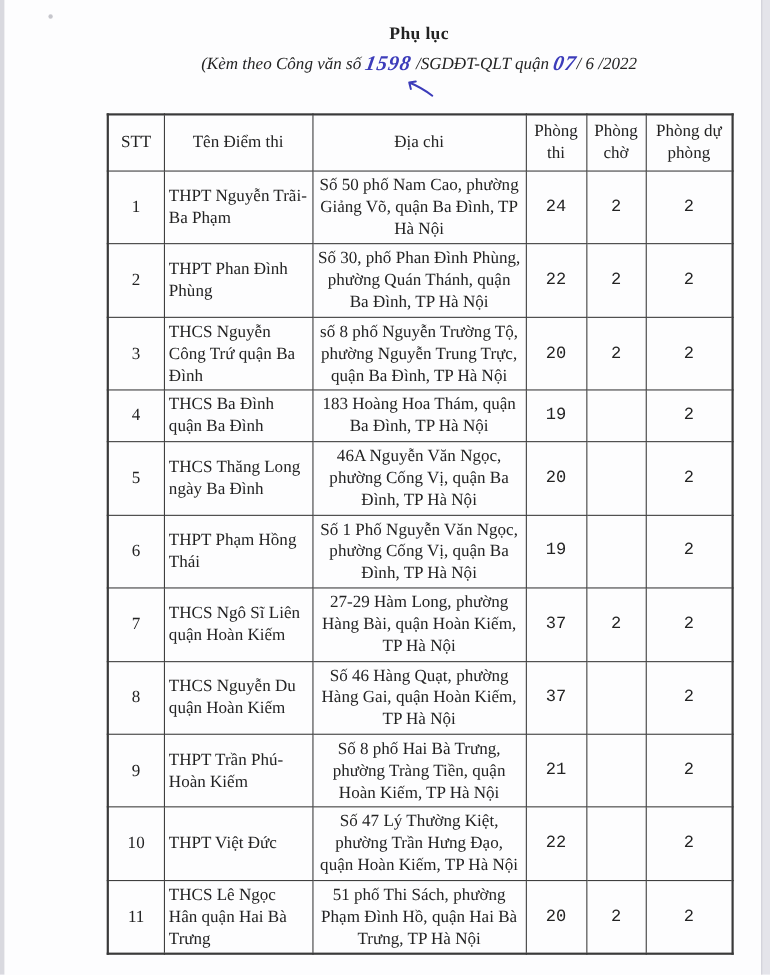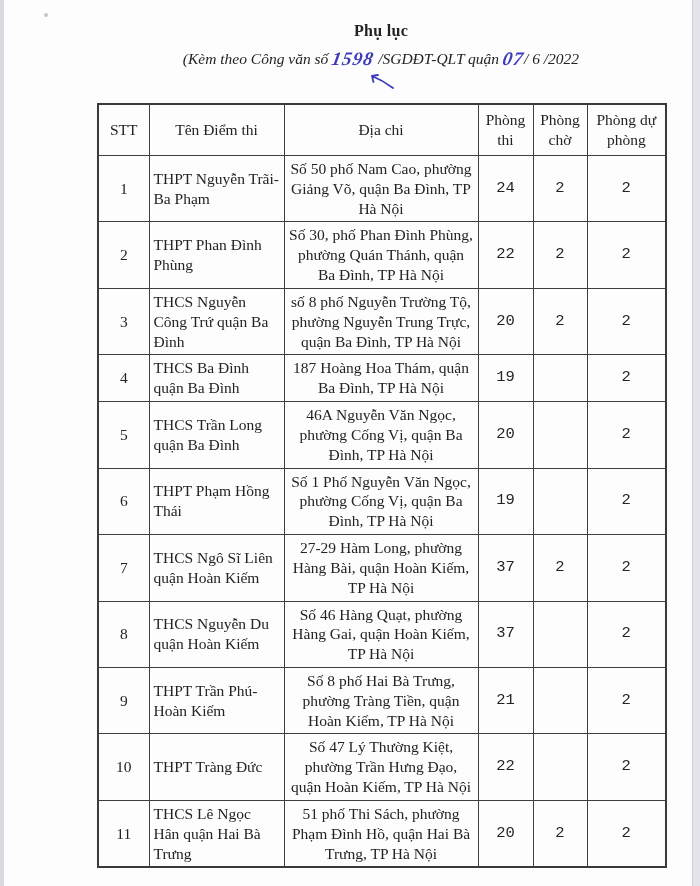--- a/index.html
+++ b/index.html
@@ -176,28 +176,28 @@
         <td class="c-stt">3</td>
         <td class="c-name">THCS Nguyễn Công Trứ quận Ba Đình</td>
         <td class="c-addr">số 8 phố Nguyễn Trường Tộ, phường Nguyễn Trung Trực, quận Ba Đình, TP Hà Nội</td>
         <td class="c-num">20</td>
         <td class="c-num">2</td>
         <td class="c-num">2</td>
       </tr>
       <tr>
         <td class="c-stt">4</td>
         <td class="c-name">THCS Ba Đình quận Ba Đình</td>
-        <td class="c-addr">187 Hoàng Hoa Thám, quận Ba Đình, TP Hà Nội</td>
+        <td class="c-addr">183 Hoàng Hoa Thám, quận Ba Đình, TP Hà Nội</td>
         <td class="c-num">19</td>
         <td class="c-num"></td>
         <td class="c-num">2</td>
       </tr>
       <tr>
         <td class="c-stt">5</td>
-        <td class="c-name">THCS Trần Long quận Ba Đình</td>
+        <td class="c-name">THCS Thăng Long ngày Ba Đình</td>
         <td class="c-addr">46A Nguyễn Văn Ngọc, phường Cống Vị, quận Ba Đình, TP Hà Nội</td>
         <td class="c-num">20</td>
         <td class="c-num"></td>
         <td class="c-num">2</td>
       </tr>
       <tr>
         <td class="c-stt">6</td>
         <td class="c-name">THPT Phạm Hồng Thái</td>
         <td class="c-addr">Số 1 Phố Nguyễn Văn Ngọc, phường Cống Vị, quận Ba Đình, TP Hà Nội</td>
         <td class="c-num">19</td>
@@ -223,21 +223,21 @@
       <tr>
         <td class="c-stt">9</td>
         <td class="c-name">THPT Trần Phú-Hoàn Kiếm</td>
         <td class="c-addr">Số 8 phố Hai Bà Trưng, phường Tràng Tiền, quận Hoàn Kiếm, TP Hà Nội</td>
         <td class="c-num">21</td>
         <td class="c-num"></td>
         <td class="c-num">2</td>
       </tr>
       <tr>
         <td class="c-stt">10</td>
-        <td class="c-name">THPT Tràng Đức</td>
+        <td class="c-name">THPT Việt Đức</td>
         <td class="c-addr">Số 47 Lý Thường Kiệt, phường Trần Hưng Đạo, quận Hoàn Kiếm, TP Hà Nội</td>
         <td class="c-num">22</td>
         <td class="c-num"></td>
         <td class="c-num">2</td>
       </tr>
       <tr>
         <td class="c-stt">11</td>
         <td class="c-name">THCS Lê Ngọc Hân quận Hai Bà Trưng</td>
         <td class="c-addr">51 phố Thi Sách, phường Phạm Đình Hồ, quận Hai Bà Trưng, TP Hà Nội</td>
         <td class="c-num">20</td>

